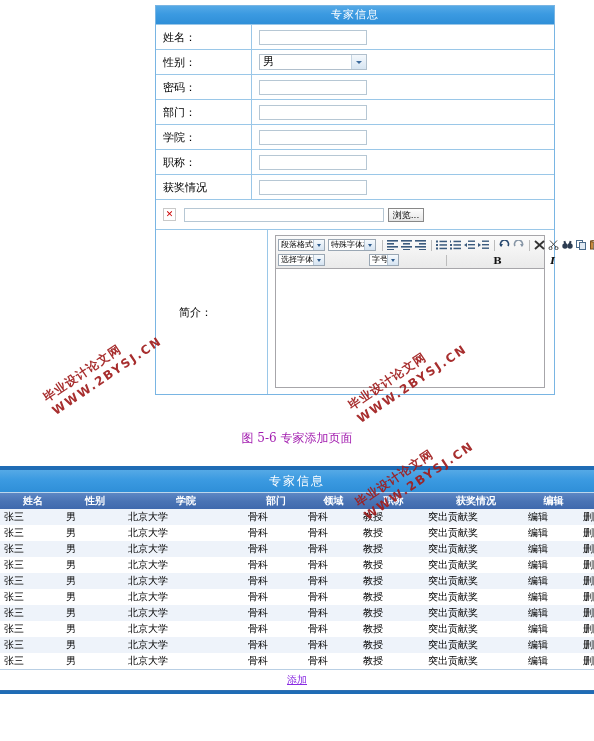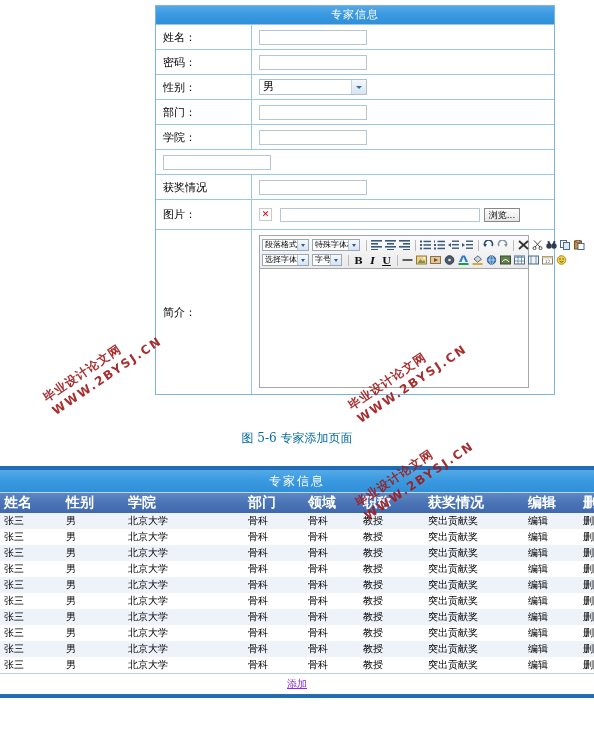--- a/index.html
+++ b/index.html
@@ -124,38 +124,38 @@
     box-sizing:border-box;
     font-family:"DejaVu Sans","Liberation Sans",sans-serif;
   }
 
   
   .editor-row{
     display:flex;
     border-top:1px solid #9ac7e8;
     min-height:150px;
   }
-  .editor-row .fcell-label{align-items:center;}
+  .editor-row .fcell-label{align-items:center;margin-left:16px;}
   .editor-wrap{
     flex:1 1 auto;
     padding:5px 6px 6px 7px;
     box-sizing:border-box;
   }
   .rte{
     border:1px solid #a7a6aa;
     background:#f1f1f1;
     width:270px;
     box-sizing:border-box;
   }
   .rte-tb{
     padding:2px 2px 1px 2px;
     background:linear-gradient(to bottom,#fbfbfb,#eaeaea);
   }
   .tbrow{display:flex;align-items:center;height:14px;margin-bottom:1px;}
-  .tbrow:last-child{margin-bottom:0;}
+  .tbrow:last-child{margin-bottom:0;gap:41px;}
   .minisel{
     height:12px;
     border:1px solid #9aa7b4;
     background:#fff;
     display:flex;align-items:flex-start;
     font-size:8px;
     box-sizing:border-box;
     margin-right:3px;
     padding-left:2px;
     line-height:10px;
@@ -194,44 +194,44 @@
     height:118px;
   }
 
   
   #caption{
     position:absolute;
     left:0;top:430px;width:594px;
     text-align:center;
     font-size:12px;
     font-family:"DejaVu Serif","Liberation Serif",serif;
-    color:#0369a1;
+    color:#a21caf;
   }
 
   
   #list-panel{position:absolute;left:0;top:466px;width:594px;}
   #list-topbar{height:4px;background:#1f6cb5;}
   #list-title{
     height:22px;
     background:linear-gradient(to bottom,#55a9e6 0%,#3b9ae1 45%,#2f8fd8 100%);
     color:#fff;
     text-align:center;
     font-size:12px;
     line-height:22px;
     letter-spacing:2px;
     border-bottom:1px solid #bcd6ec;
   }
   #list-table{width:594px;border-collapse:collapse;table-layout:fixed;}
   #list-table th{
     background:linear-gradient(to bottom,#5d87c4 0%,#4a74b5 50%,#3f69ad 100%);
     color:#ffffff;
-    font-size:14px;
+    font-size:10px;
     font-weight:bold;
     height:14px;
-    text-align:left;
+    text-align:center;
     padding:1px 0 1px 4px;
     border:none;
   }
   #list-table td{
     font-size:10px;
     height:14px;
     padding:1px 0 1px 4px;
     color:#000;
     border:none;
     white-space:nowrap;
@@ -279,68 +279,68 @@
   <div id="form-title">专家信息</div>
 
   <div class="frow">
     <div class="fcell-label">姓名：</div>
     <div class="fcell-field">
       <input class="txt" type="text" value="" style="">
     </div>
   </div>
 
   <div class="frow">
-    <div class="fcell-label">密码：</div>
-    <div class="fcell-field">
-      <input class="txt" type="text" value="" style="">
-    </div>
-  </div>
-
-  <div class="frow">
     <div class="fcell-label">性别：</div>
     <div class="fcell-field">
       <div class="sel">
         <span class="selval">男</span>
         <span class="arrowbox">
             <i class="chev"></i>
           </span>
       </div>
     </div>
   </div>
 
   <div class="frow">
+    <div class="fcell-label">密码：</div>
+    <div class="fcell-field">
+      <input class="txt" type="text" value="" style="">
+    </div>
+  </div>
+
+  <div class="frow">
     <div class="fcell-label">部门：</div>
     <div class="fcell-field">
       <input class="txt" type="text" value="" style="">
     </div>
   </div>
 
   <div class="frow">
     <div class="fcell-label">学院：</div>
     <div class="fcell-field">
       <input class="txt" type="text" value="" style="">
     </div>
   </div>
 
 
   <div class="frow">
+    <div class="fcell-label">职称：</div>
     <div class="fcell-field">
       <input class="txt" type="text" value="" style="">
     </div>
   </div>
 
   <div class="frow">
     <div class="fcell-label">获奖情况</div>
     <div class="fcell-field">
       <input class="txt" type="text" value="" style="">
     </div>
   </div>
 
   <div class="frow" style="min-height:30px;">
-    <div class="fcell-label">图片：</div>
     <div class="fcell-field">
       <span class="brokenimg">✕</span>
       <span class="filetext"></span>
       <span class="browsebtn">浏览...</span>
     </div>
   </div>
 
   <div class="editor-row">
     <div class="fcell-label">简介：</div>
     <div class="editor-wrap">

